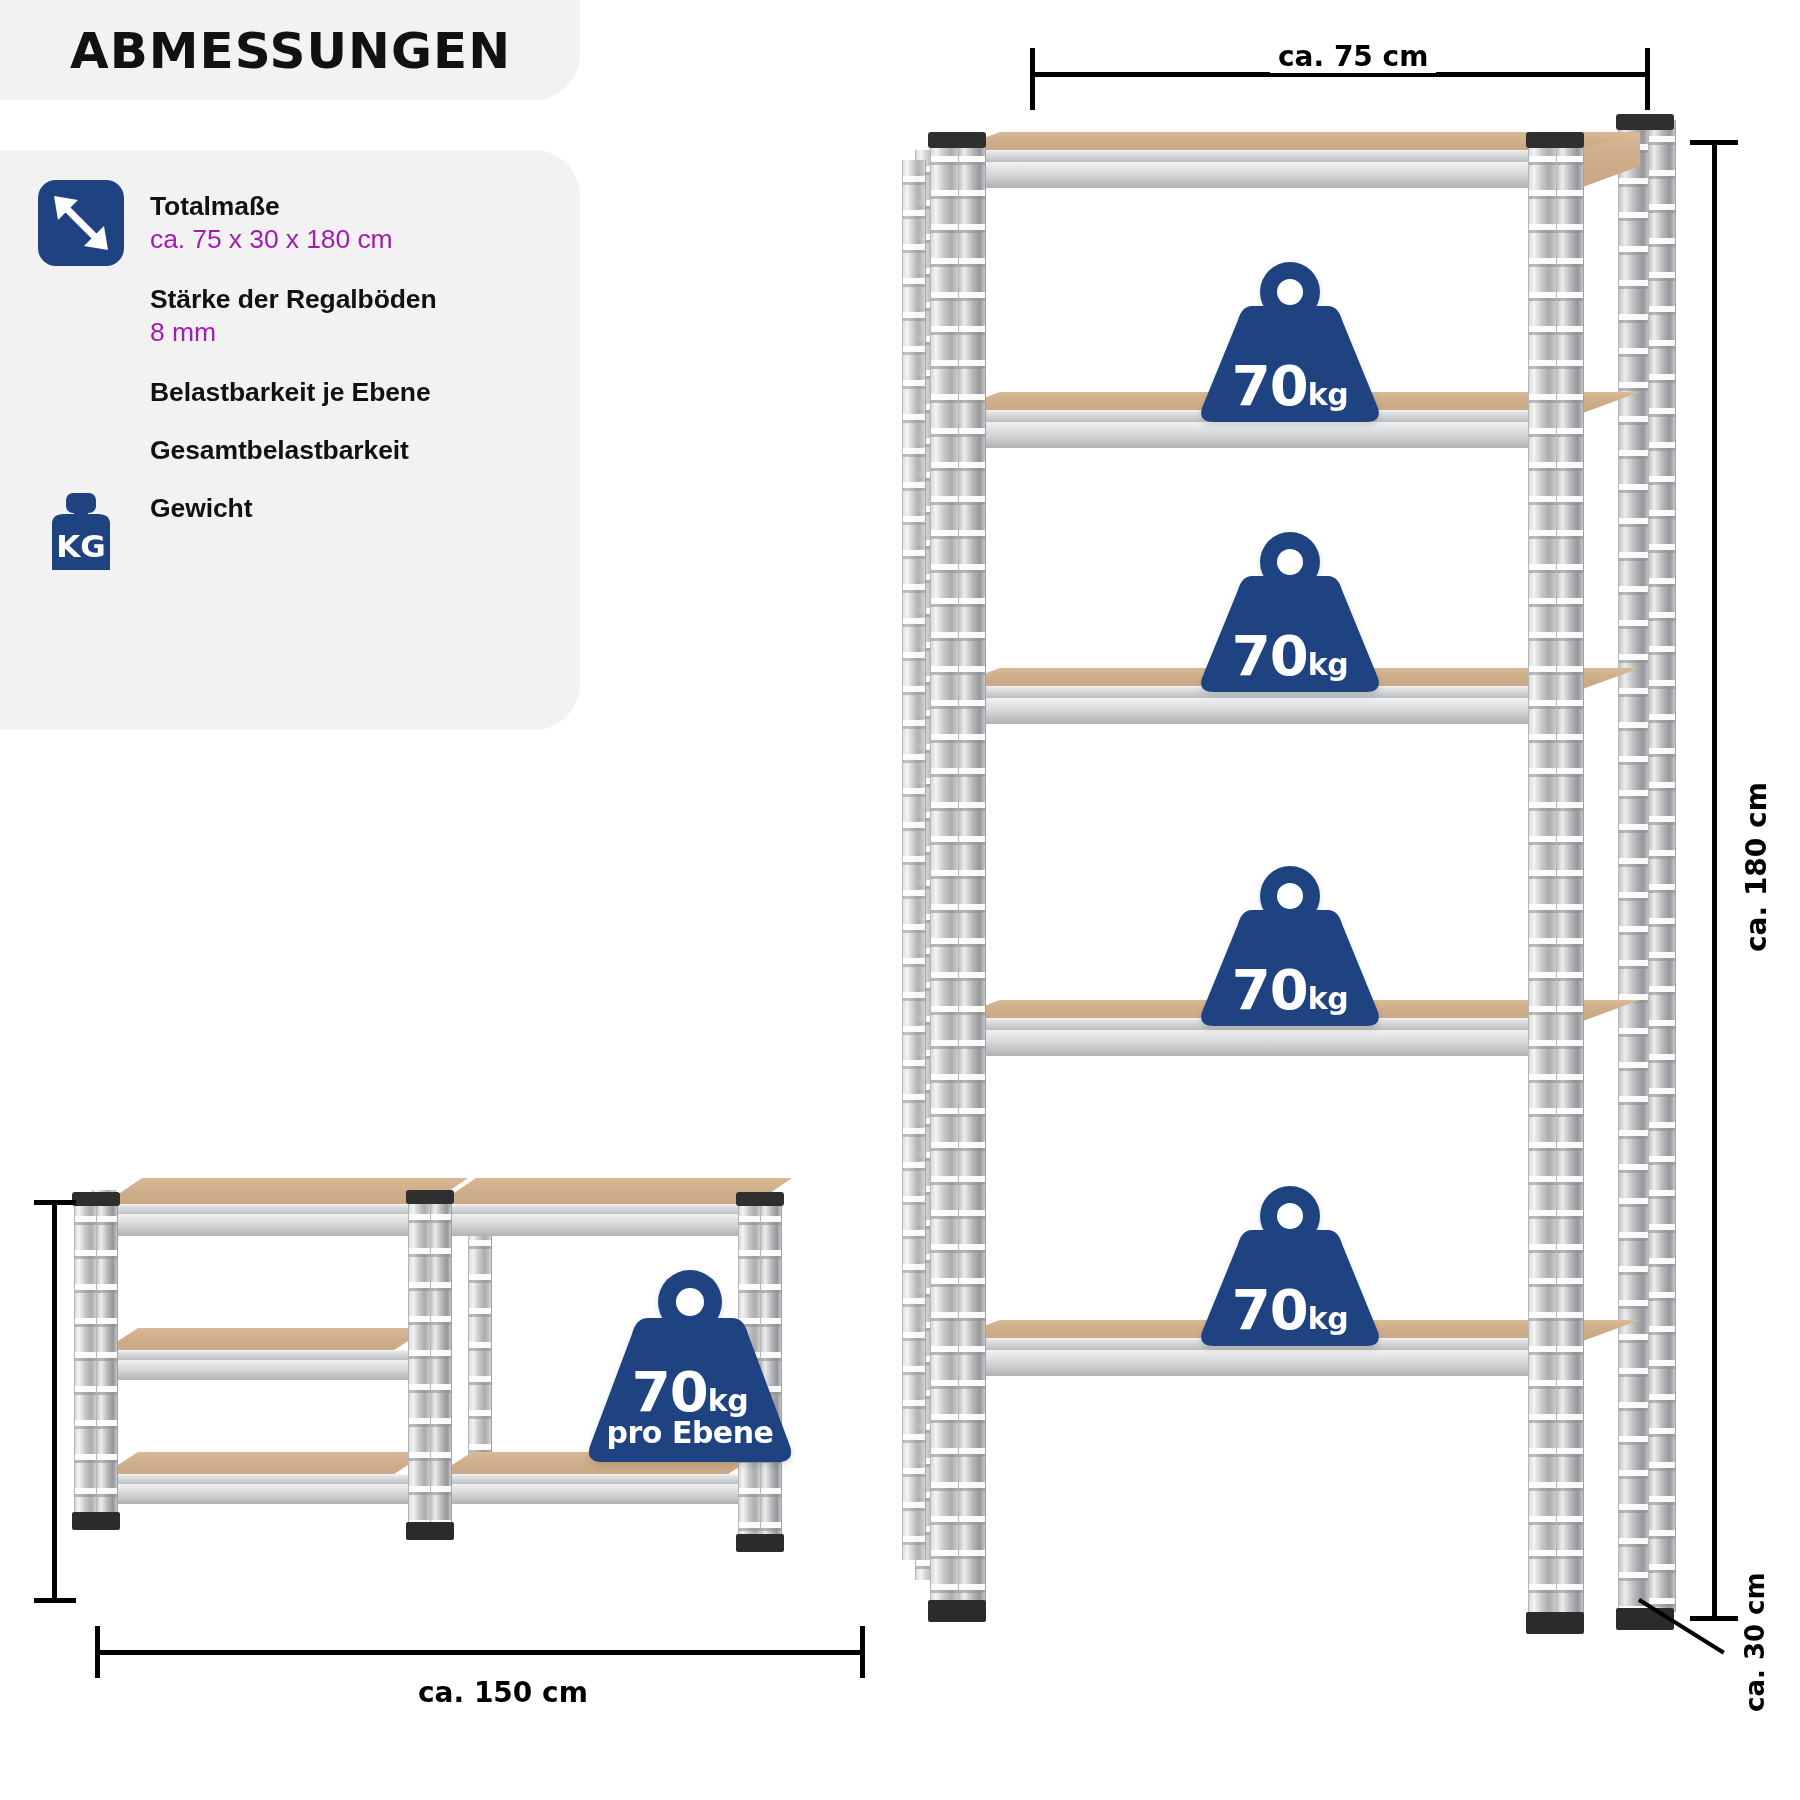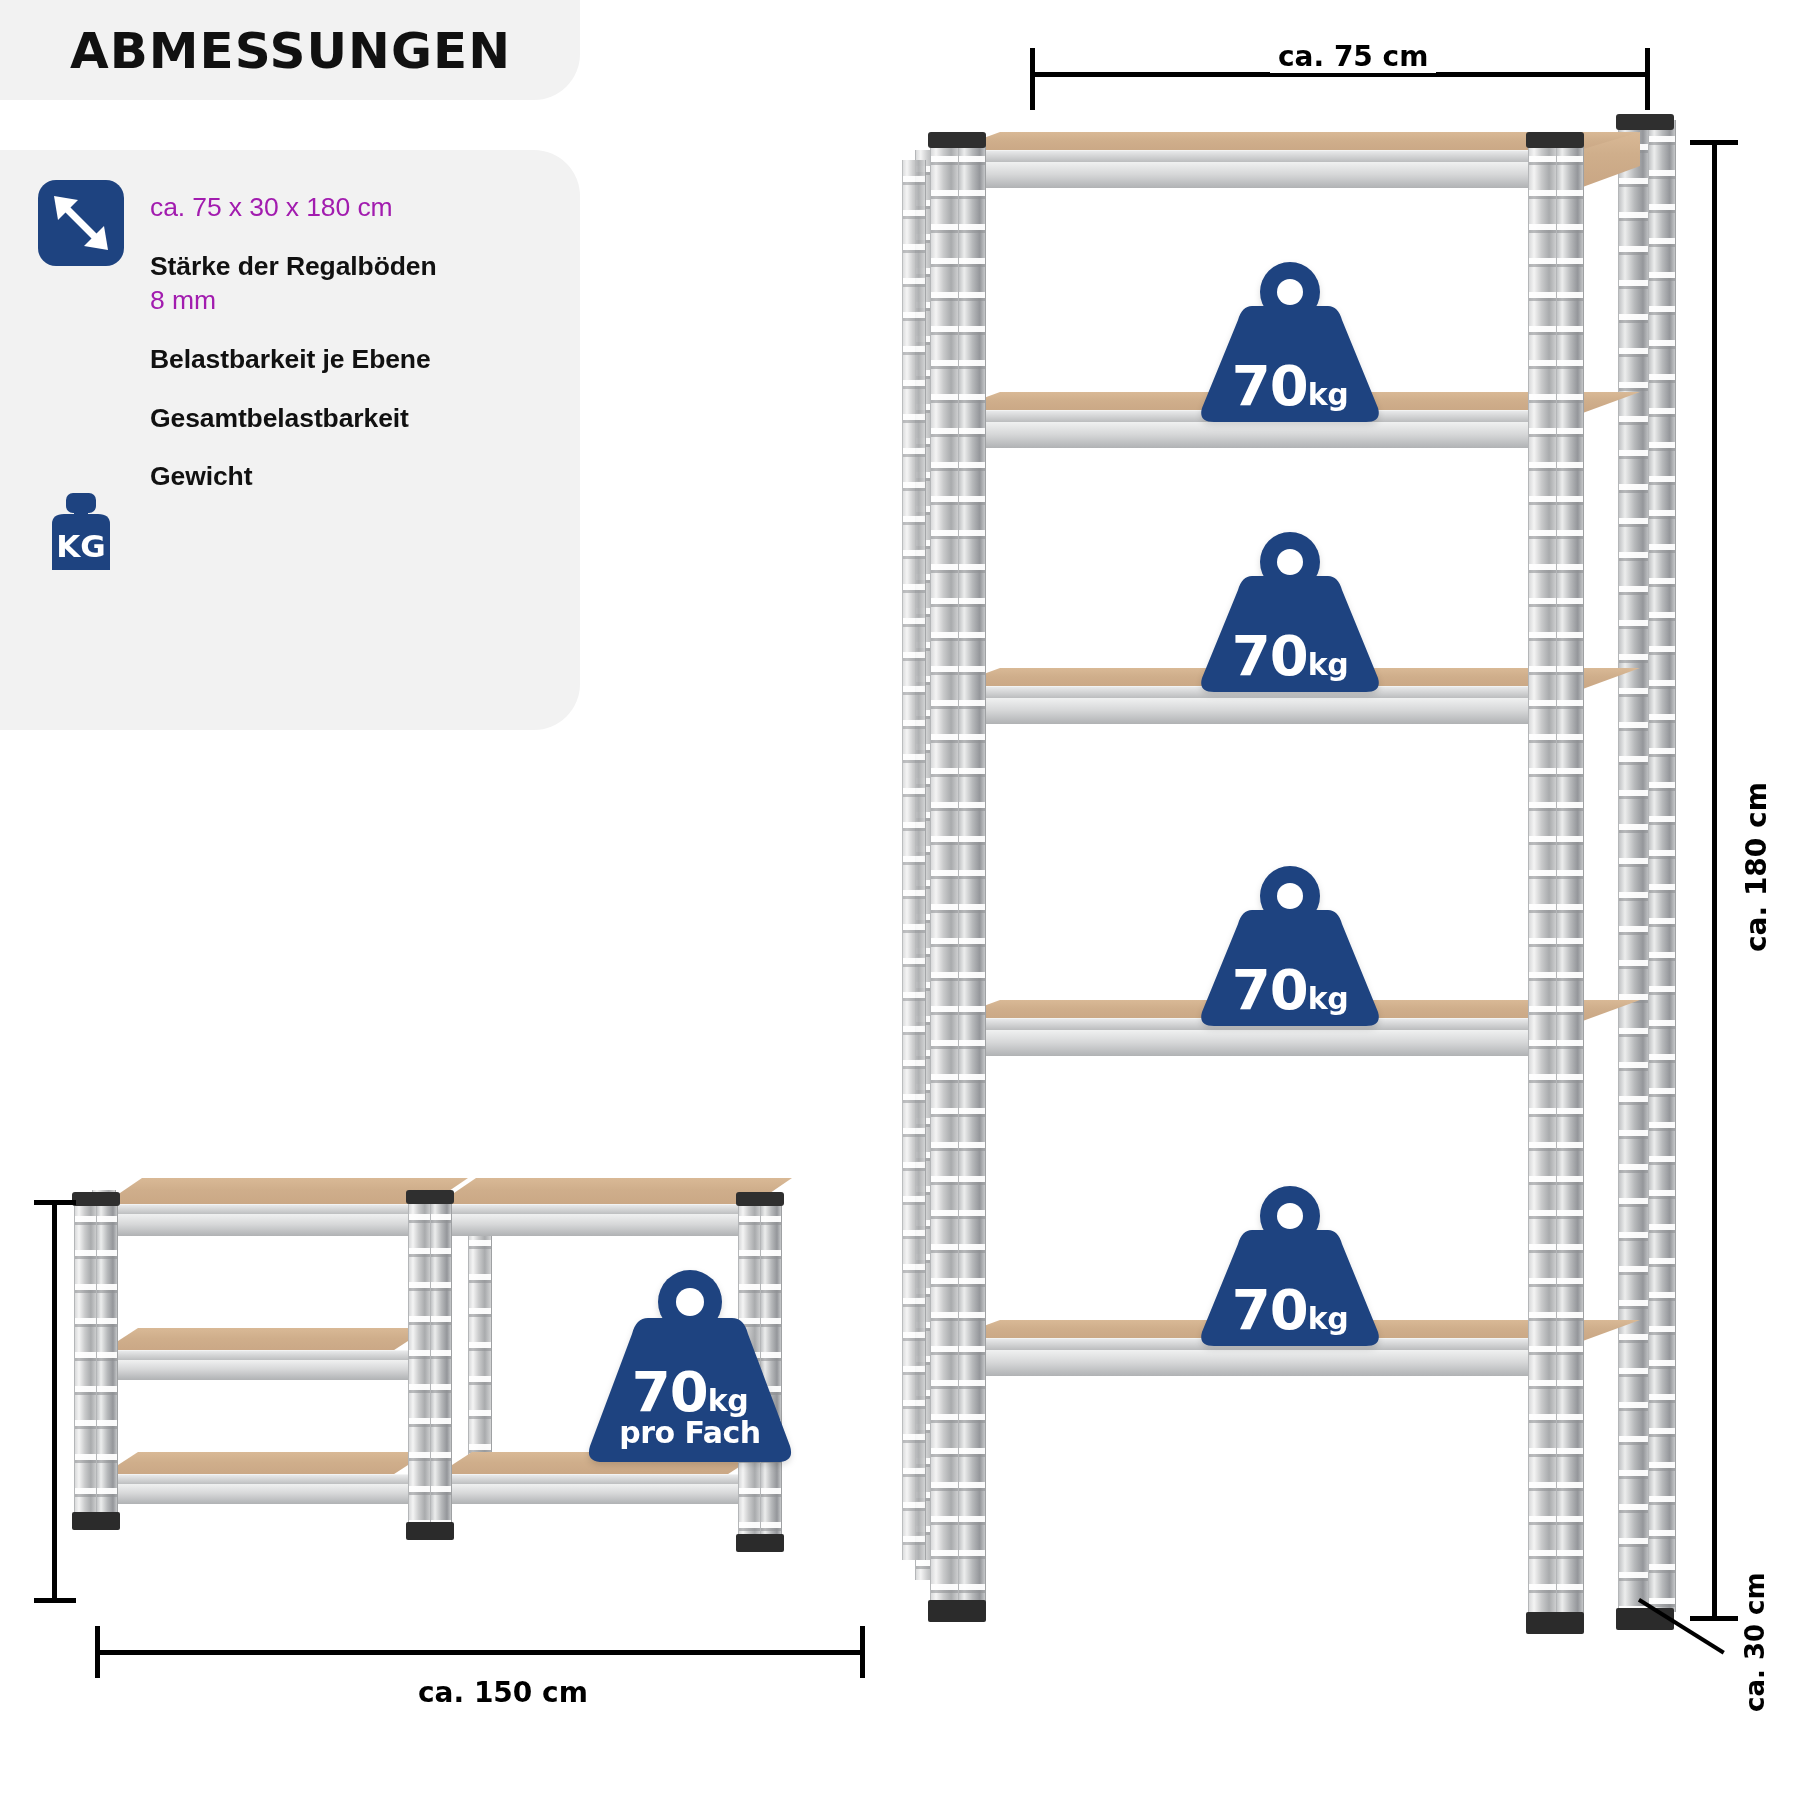--- a/index.html
+++ b/index.html
@@ -135,20 +135,21 @@
     <svg width="86" height="86" viewBox="0 0 86 86">
       <rect x="28" y="3" width="30" height="20" rx="7" fill="#1e4380"></rect>
       <rect x="36" y="14" width="14" height="16" fill="#1e4380"></rect>
       <path d="M14 34 Q14 24 26 24 L60 24 Q72 24 72 34 L72 80 L14 80 Z" fill="#1e4380"></path>
       <text x="43" y="67" text-anchor="middle" fill="#ffffff" font-family="DejaVu Sans, Liberation Sans, sans-serif" font-size="31" font-weight="bold">KG</text>
     </svg>
   </div>
 
   <div class="spec-list">
     <div class="spec-row">
+      <div class="spec-title">Totalmaße</div>
       <div class="spec-value">ca. 75 x 30 x 180 cm</div>
     </div>
     <div class="spec-row">
       <div class="spec-title">Stärke der Regalböden</div>
       <div class="spec-value">8 mm</div>
     </div>
     <div class="spec-row">
       <div class="spec-title">Belastbarkeit je Ebene</div>
     </div>
     <div class="spec-row">
@@ -336,21 +337,21 @@
 
   <div class="badge" style="left:570px;top:1268px;width:240px;height:200px;">
     <svg width="240" height="200" viewBox="0 0 240 200">
       <circle cx="120" cy="34" r="32" fill="#1e4380"></circle>
       <circle cx="120" cy="34" r="14" fill="#ffffff"></circle>
       <path d="M78 50 Q66 50 62 66 L20 178 Q15 194 33 194 L207 194 Q225 194 220 178 L178 66 Q174 50 162 50 Z" fill="#1e4380"></path>
     </svg>
     <div class="txt" style="top:96px;">
       <span class="num">70</span><span class="unit">kg</span>
     </div>
-    <div class="txt sub" style="top:150px;">pro Fach</div>
+    <div class="txt sub" style="top:150px;">pro Ebene</div>
   </div>
 
   <div class="dim-line" style="left:1030px;top:72px;width:620px;height:5px;"></div>
   <div class="dim-line" style="left:1030px;top:48px;width:5px;height:62px;"></div>
   <div class="dim-line" style="left:1645px;top:48px;width:5px;height:62px;"></div>
   <div class="dim-label" style="left:1270px;top:40px;">ca. 75 cm</div>
 
   <div class="dim-line" style="left:1712px;top:140px;width:5px;height:1480px;"></div>
   <div class="dim-line" style="left:1690px;top:140px;width:48px;height:5px;"></div>
   <div class="dim-line" style="left:1690px;top:1616px;width:48px;height:5px;"></div>

